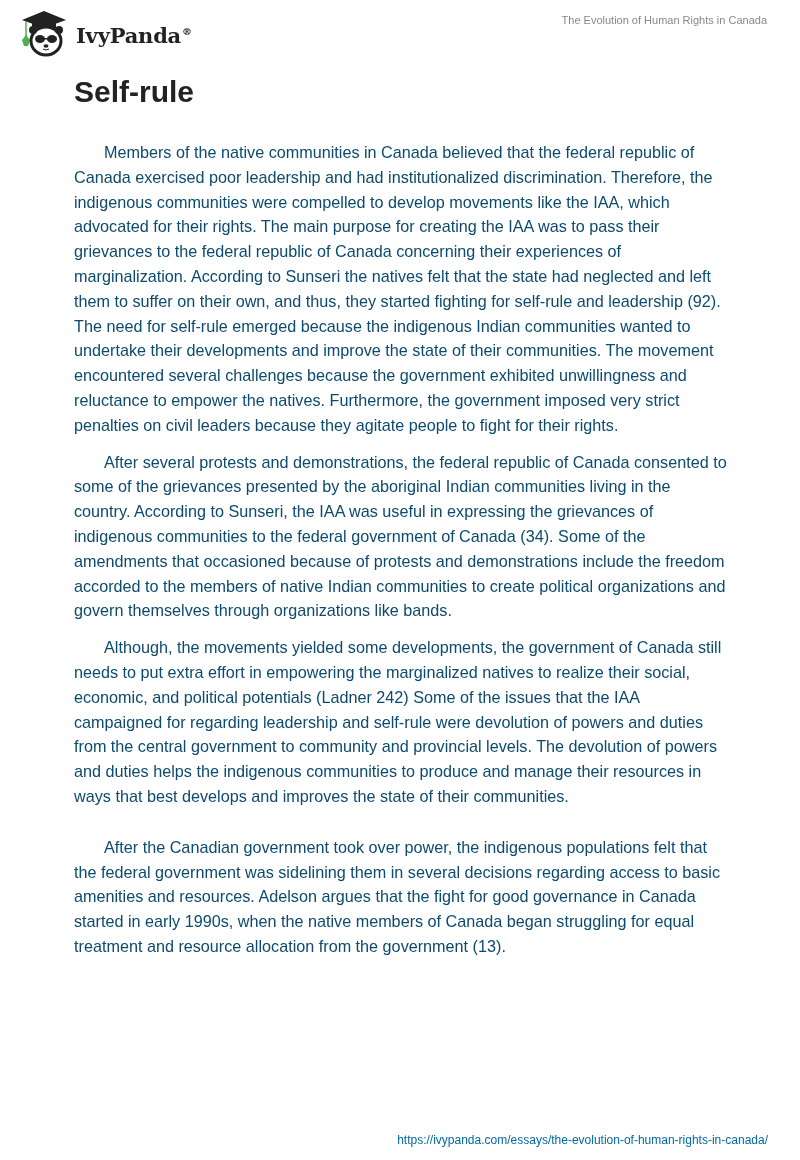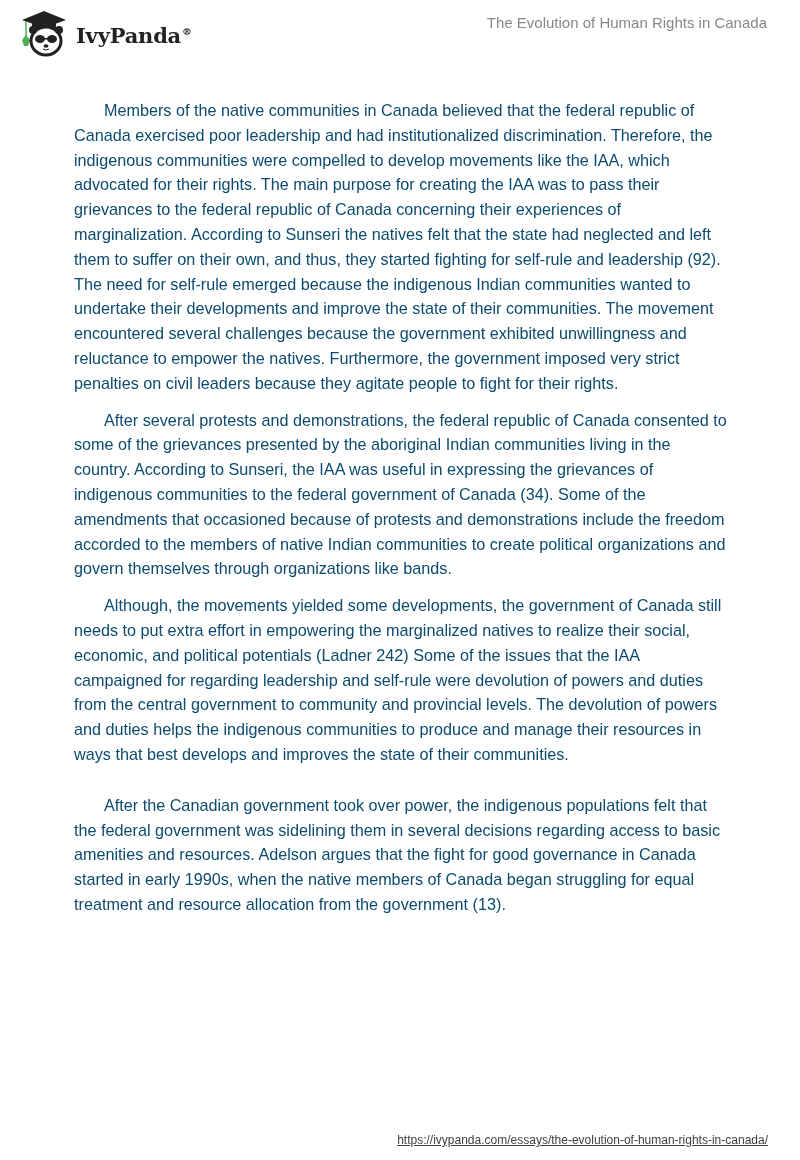--- a/index.html
+++ b/index.html
@@ -45,21 +45,21 @@
     }
     .logo-reg {
       font-size: 10px;
       vertical-align: super;
       margin-left: 1px;
     }
     .doc-title {
       position: absolute;
       right: 33px;
       top: 14px;
-      font-size: 15px;
+      font-size: 11px;
       color: #888888;
     }
     .content {
       position: absolute;
       left: 74px;
       top: 70px;
       width: 656px;
     }
     h2 {
       font-family: "Liberation Sans", sans-serif;
@@ -74,22 +74,21 @@
       line-height: 24.8px;
       margin: 0;
       text-indent: 30px;
       color: #0c4a6e;
     }
     .footer-url {
       position: absolute;
       right: 32px;
       top: 1133px;
       font-size: 12px;
-      color: #404040;
-      text-decoration: underline;
+      color: #0369a1;
     }
   </style>
 </head>
 <body>
 
 <div class="header">
   <div class="logo">
     <svg class="logo-mark" viewBox="0 0 56 50">
 
       <polygon points="6,12 28,3 50,12 28,20" fill="#222"></polygon>
@@ -110,20 +109,21 @@
       <ellipse cx="30" cy="38" rx="2.5" ry="1.8" fill="#222"></ellipse>
       <path d="M27,41 Q30,43 33,41" stroke="#222" stroke-width="1" fill="none"></path>
     </svg>
     <span class="logo-text"><span>IvyPanda</span><span class="logo-reg">®</span></span>
   </div>
   <div class="doc-title">The Evolution of Human Rights in Canada</div>
 </div>
 
 <div class="content">
   <section>
+    <h2 style="margin-top:2px;">Self-rule</h2>
     <p style="margin-top:28px;">Members of the native communities in Canada believed that the federal republic of Canada exercised poor leadership and had institutionalized discrimination. Therefore, the indigenous communities were compelled to develop movements like the IAA, which advocated for their rights. The main purpose for creating the IAA was to pass their grievances to the federal republic of Canada concerning their experiences of marginalization. According to Sunseri the natives felt that the state had neglected and left them to suffer on their own, and thus, they started fighting for self-rule and leadership (92). The need for self-rule emerged because the indigenous Indian communities wanted to undertake their developments and improve the state of their communities. The movement encountered several challenges because the government exhibited unwillingness and reluctance to empower the natives. Furthermore, the government imposed very strict penalties on civil leaders because they agitate people to fight for their rights.</p>
     <p style="margin-top:12px;">After several protests and demonstrations, the federal republic of Canada consented to some of the grievances presented by the aboriginal Indian communities living in the country. According to Sunseri, the IAA was useful in expressing the grievances of indigenous communities to the federal government of Canada (34). Some of the amendments that occasioned because of protests and demonstrations include the freedom accorded to the members of native Indian communities to create political organizations and govern themselves through organizations like bands.</p>
     <p style="margin-top:12px;">Although, the movements yielded some developments, the government of Canada still needs to put extra effort in empowering the marginalized natives to realize their social, economic, and political potentials (Ladner 242) Some of the issues that the IAA campaigned for regarding leadership and self-rule were devolution of powers and duties from the central government to community and provincial levels. The devolution of powers and duties helps the indigenous communities to produce and manage their resources in ways that best develops and improves the state of their communities.</p>
   </section>
   <section>
     <p style="margin-top:26px;">After the Canadian government took over power, the indigenous populations felt that the federal government was sidelining them in several decisions regarding access to basic amenities and resources. Adelson argues that the fight for good governance in Canada started in early 1990s, when the native members of Canada began struggling for equal treatment and resource allocation from the government (13).</p>
   </section>
 </div>
 
 <div class="footer-url">https://ivypanda.com/essays/the-evolution-of-human-rights-in-canada/</div>

